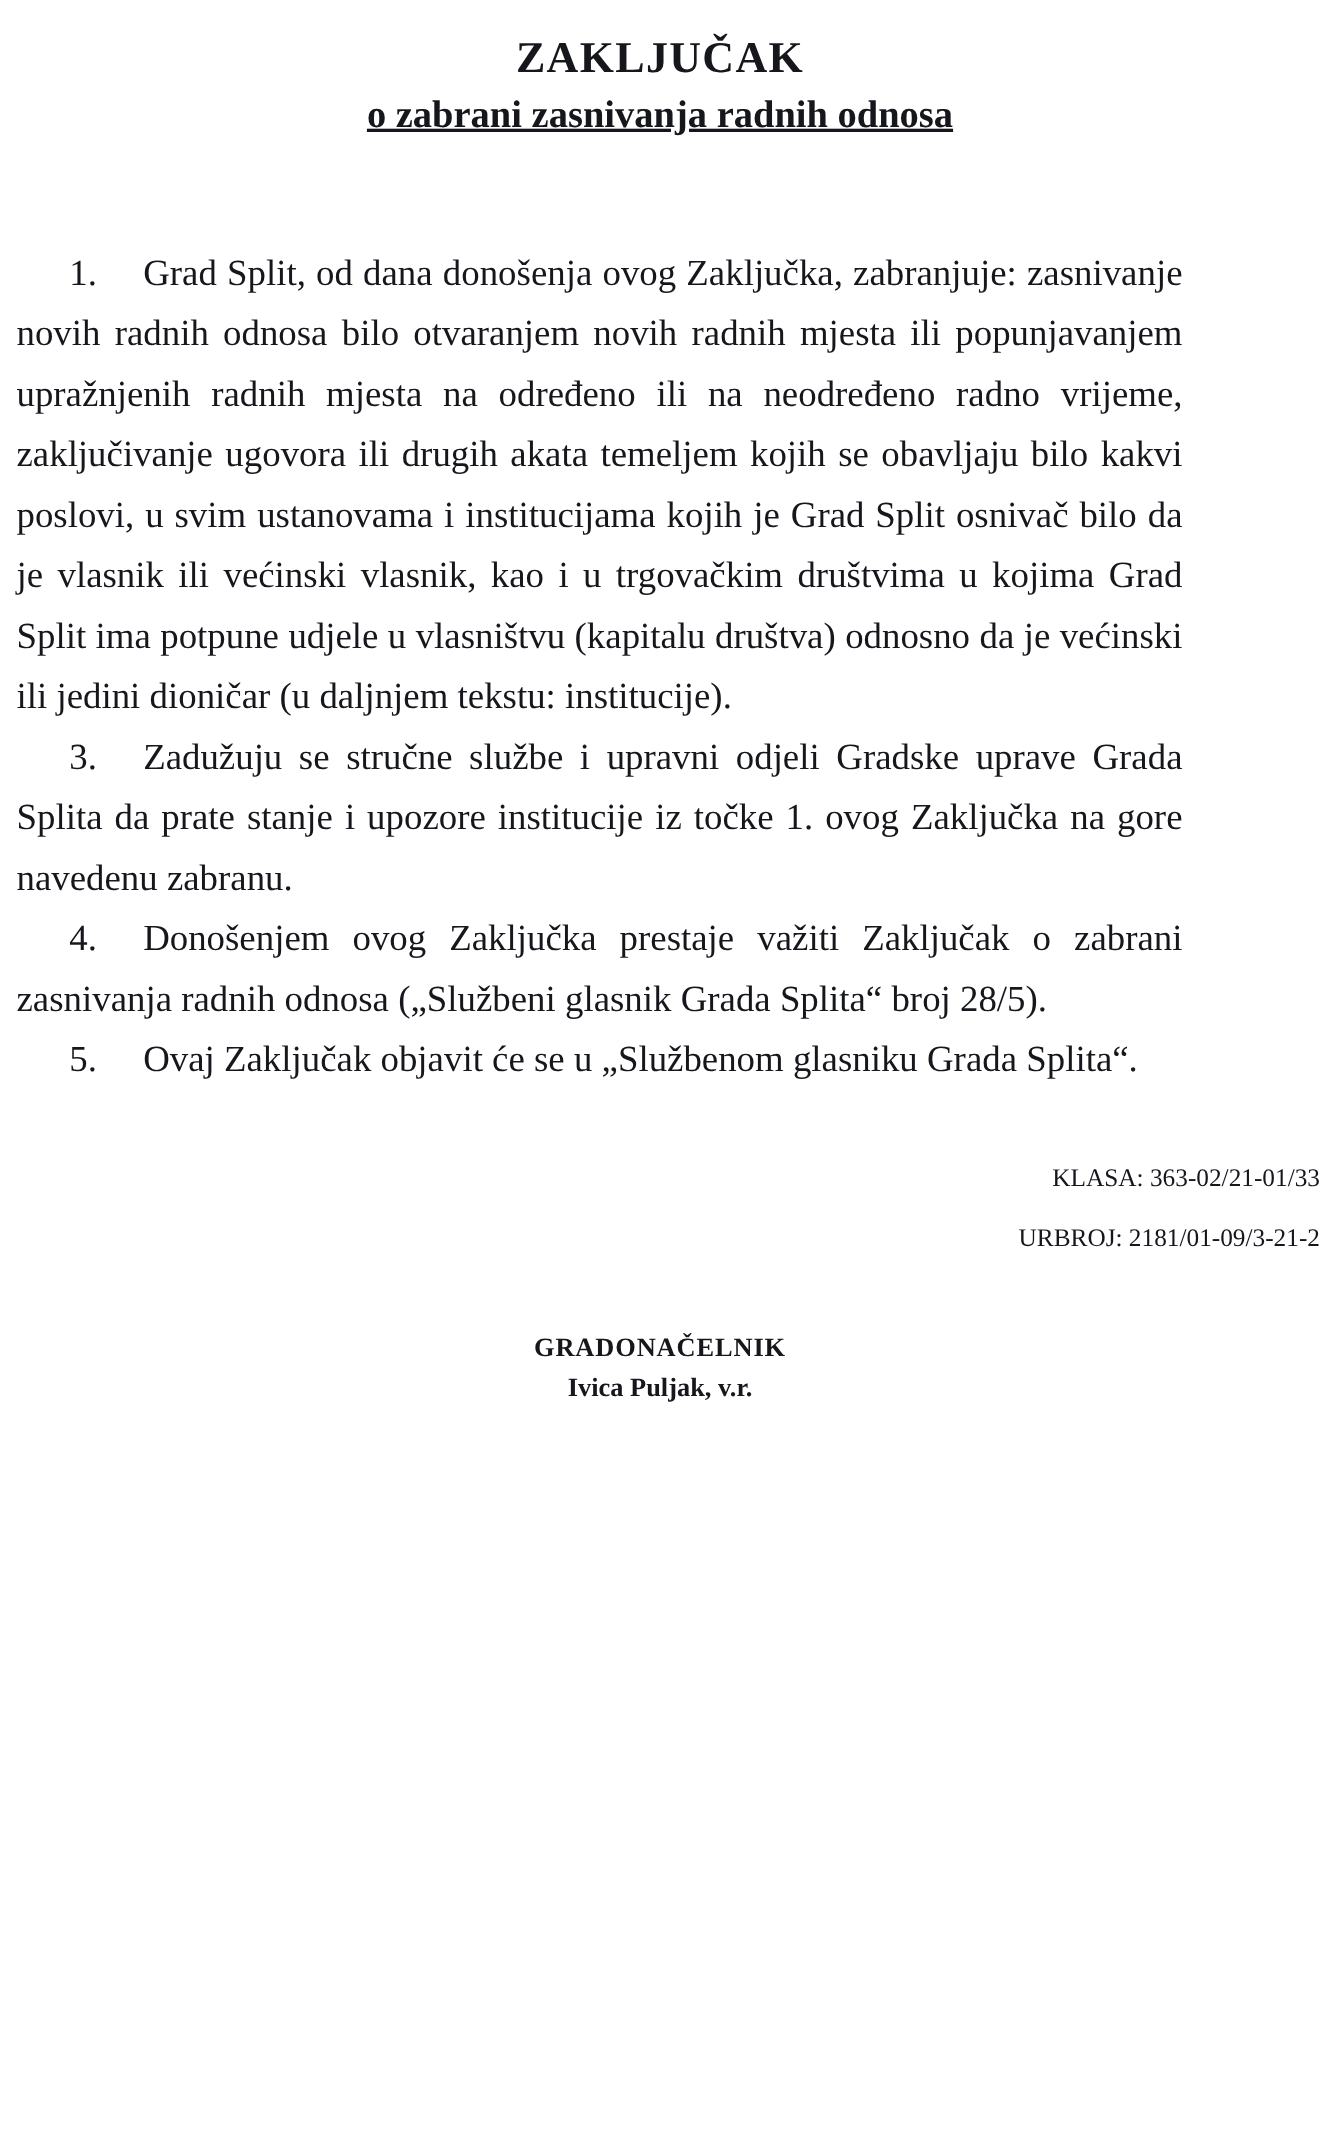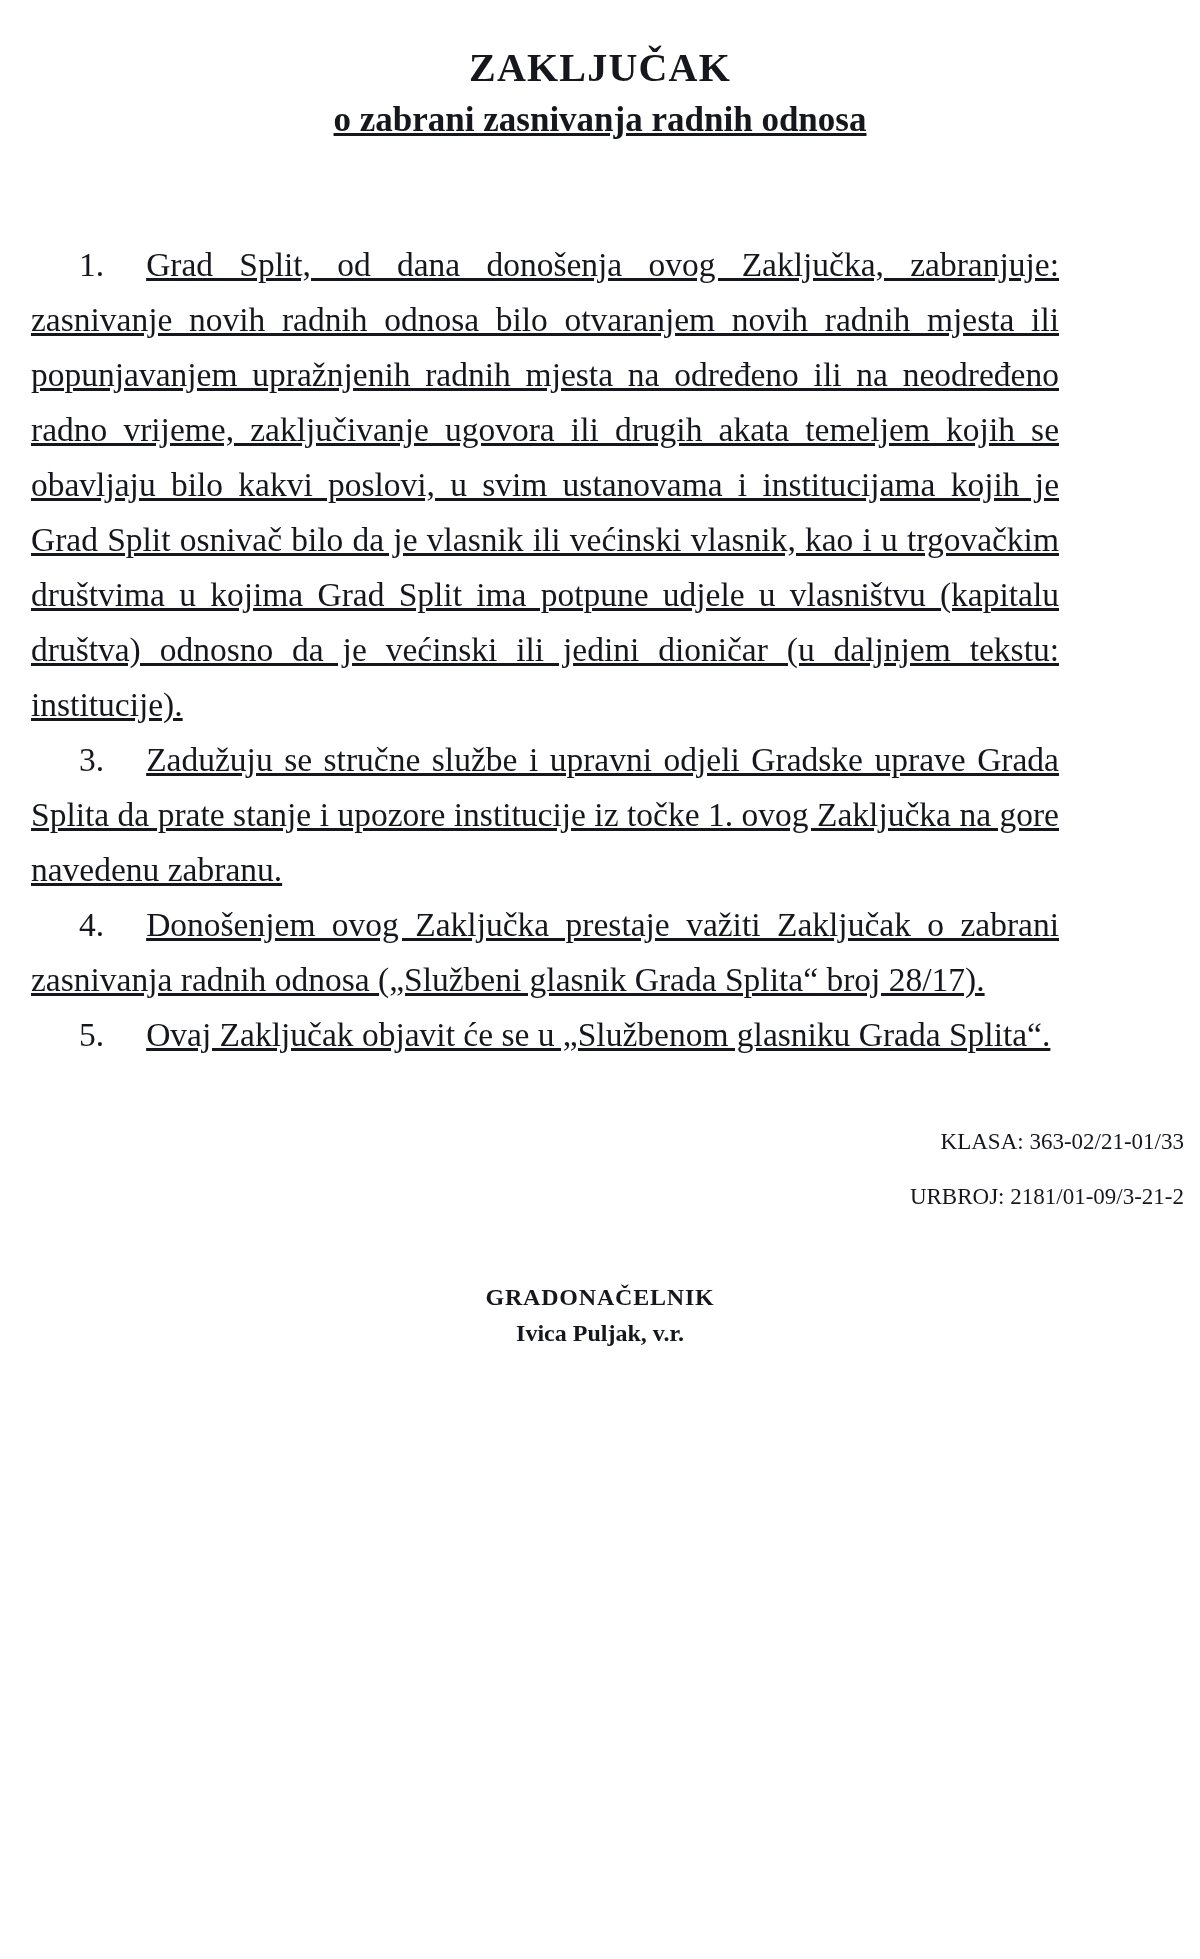--- a/index.html
+++ b/index.html
@@ -13,21 +13,21 @@
     height: 1959px;
     font-family: "Liberation Serif", "DejaVu Serif", serif;
     color: #15171c;
     -webkit-font-smoothing: antialiased;
   }
   .page {
     position: relative;
     width: 1200px;
     height: 1959px;
     box-sizing: border-box;
-    padding: 16px;
+    padding: 0;
     overflow: hidden;
   }
 
   
   .title-block {
     padding-top: 28px;
     text-align: center;
   }
   .doc-title {
     font-size: 40px;
@@ -42,21 +42,20 @@
     line-height: 1.2;
     margin: 8px 0 0 0;
     text-decoration: underline;
   }
 
   
   .body-block {
     margin-top: 96px;
     padding-left: 15px;
     padding-right: 125px;
-    text-decoration: underline;
   }
   .clause {
     font-size: 33.5px;
     line-height: 55px;
     text-align: justify;
     text-justify: inter-word;
     margin: 0;
     hyphens: none;
   }
   .clause .num {
@@ -112,21 +111,21 @@
     <p class="clause">
       <span class="num">1.</span><span>Grad Split, od dana donošenja ovog Zaključka, zabranjuje: zasnivanje novih radnih odnosa bilo otvaranjem novih radnih mjesta ili popunjavanjem upražnjenih radnih mjesta na određeno ili na neodređeno radno vrijeme, zaključivanje ugovora ili drugih akata temeljem kojih se obavljaju bilo kakvi poslovi, u svim ustanovama i institucijama kojih je Grad Split osnivač bilo da je vlasnik ili većinski vlasnik, kao i u trgovačkim društvima u kojima Grad Split ima potpune udjele u vlasništvu (kapitalu društva) odnosno da je većinski ili jedini dioničar (u daljnjem tekstu: institucije).</span>
     </p>
 
 
     <p class="clause">
       <span class="num">3.</span><span>Zadužuju se stručne službe i upravni odjeli Gradske uprave Grada Splita da prate stanje i upozore institucije iz točke 1. ovog Zaključka na gore navedenu zabranu.</span>
     </p>
 
     <p class="clause">
-      <span class="num">4.</span><span>Donošenjem ovog Zaključka prestaje važiti Zaključak o zabrani zasnivanja radnih odnosa („Službeni glasnik Grada Splita“ broj 28/17).</span>
+      <span class="num">4.</span><span>Donošenjem ovog Zaključka prestaje važiti Zaključak o zabrani zasnivanja radnih odnosa („Službeni glasnik Grada Splita“ broj 28/5).</span>
     </p>
 
     <p class="clause">
       <span class="num">5.</span><span>Ovaj Zaključak objavit će se u „Službenom glasniku Grada Splita“.</span>
     </p>
 
   </div>
 
   <div class="refs">
     <p class="ref-line">KLASA: 363-02/21-01/33</p>

